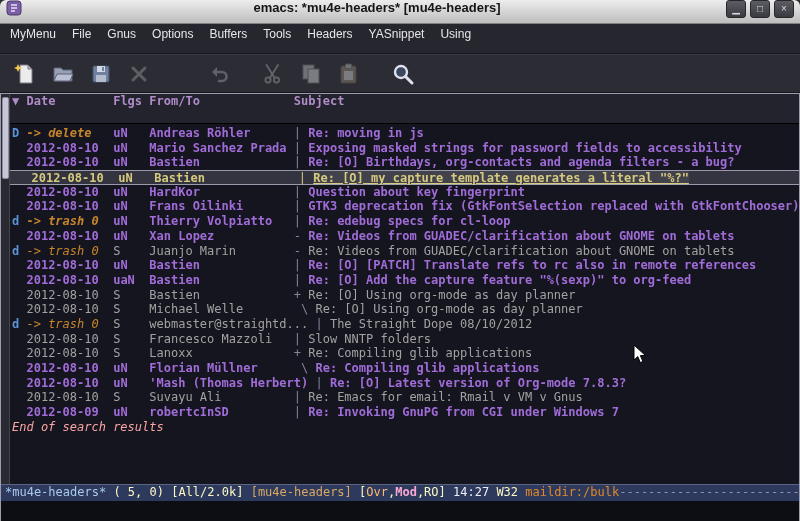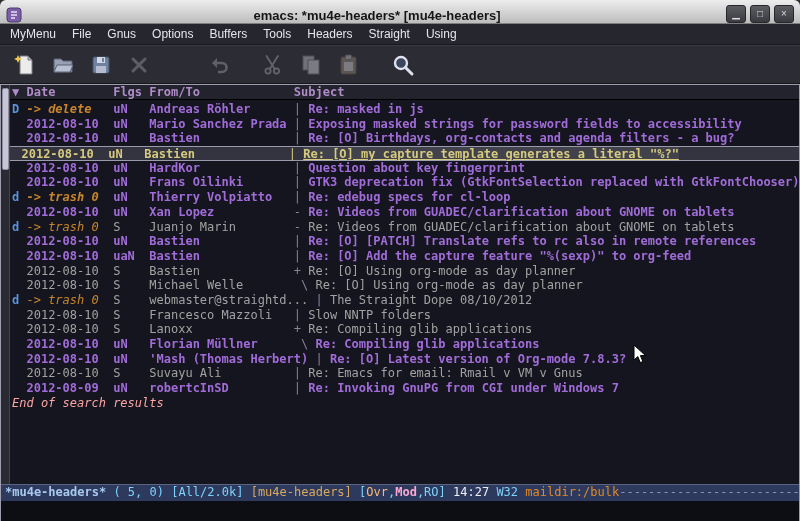--- a/index.html
+++ b/index.html
@@ -1,59 +1,59 @@
 <!DOCTYPE html>
 <html><head>
 <meta charset="utf-8">
 <style>
   *{margin:0;padding:0;box-sizing:border-box}
   html,body{width:800px;height:521px;overflow:hidden;background:#2e2e2e;font-family:"Liberation Sans",sans-serif}
   .window{width:800px;height:521px;display:flex;flex-direction:column;position:relative}
 
   
-  .titlebar{height:24px;background:linear-gradient(#ededed,#bdbdbd);display:flex;align-items:flex-end;padding:0 6px;border-bottom:1px solid #7f7f7f;border-radius:6px 6px 0 0}
+  .titlebar{height:24px;background:linear-gradient(#ededed,#bdbdbd);display:flex;align-items:flex-start;padding:0 6px;border-bottom:1px solid #7f7f7f;border-radius:6px 6px 0 0}
   .win-icon{width:16px;height:16px;margin-right:6px;flex:none}
   .title-text{flex:1;text-align:center;font-size:13px;font-weight:bold;color:#151515;white-space:nowrap;overflow:hidden}
   .win-btns{display:flex;gap:4px;flex:none}
   .win-btn{width:20px;height:18px;background:linear-gradient(#5c5c63,#3a3a41);border:1px solid #26262b;border-radius:3px;color:#d9d9de;font-size:10px;line-height:16px;text-align:center;cursor:default}
 
   
-  .menubar{height:21px;background:#26262e;display:flex;align-items:stretch;padding-left:2px;border-bottom:1px solid #17171d}
+  .menubar{height:30px;background:#26262e;display:flex;align-items:stretch;padding-left:2px;border-bottom:1px solid #17171d}
   .menu-item{color:#e6e6ea;font-size:12px;padding:0 8px;line-height:21px;white-space:nowrap}
 
   
   .toolbar{height:39px;background:#2c2c35;display:flex;align-items:center;padding:0 6px;border-bottom:1px solid #15151b;border-top:1px solid #3a3a44}
   .tool-btn{width:30px;height:30px;display:flex;align-items:center;justify-content:center;border-radius:3px;margin:0 4px;flex:none}
   .tool-btn.disabled{opacity:.42;filter:grayscale(.6)}
   .tool-btn.gap-lg{margin-left:46px}
   .tool-btn.gap-sm{margin-left:20px}
 
   
   .frame-body{flex:1;display:flex;flex-direction:column;background:#15151f;border-left:1px solid #9d9dae;border-right:1px solid #9d9dae;border-top:1px solid #9d9dae;position:relative;min-height:0}
-  .header-line{height:15px;line-height:15px;background:#23232d;border-bottom:1px solid #000;color:#b08cc8;font:bold 12px "DejaVu Sans Mono",monospace;white-space:pre;padding-left:11px;overflow:hidden}
+  .header-line{height:30px;line-height:15px;background:#23232d;border-bottom:1px solid #000;color:#b08cc8;font:bold 12px "DejaVu Sans Mono",monospace;white-space:pre;padding-left:11px;overflow:hidden}
   .buffer{flex:1;padding:2px 0 0 11px;font:12px "DejaVu Sans Mono",monospace;overflow:hidden;min-height:0}
   .row{height:14.7px;line-height:14.7px;white-space:pre}
   .row.unread{color:#a06cd8;font-weight:bold}
   .row.read{color:#a2a2a2}
   .row .sep{color:#84849a;font-weight:normal}
   .row .mark{color:#5a93d8;font-weight:bold}
   .row .action{color:#c8862c;font-style:italic}
-  .row.current{background:#343441;color:#d6ca7e;font-weight:bold;border-top:1px solid #9a9aac;border-bottom:1px solid #9a9aac;margin-left:-11px;padding-left:6px}
+  .row.current{background:#343441;color:#d6ca7e;font-weight:bold;border-top:1px solid #9a9aac;border-bottom:1px solid #9a9aac;margin-left:-11px;padding-left:16px}
   .row.current .sep{color:#d6ca7e}
   .row.current .subject{text-decoration:underline;background:rgba(255,255,220,.07)}
   .end-marker{height:14.7px;line-height:14.7px;white-space:pre;color:#fca5a5;font-style:italic;font:italic 12px "DejaVu Sans Mono",monospace}
 
   
   .scrollbar{position:absolute;left:0;top:0;bottom:37px;width:9px;background:#2a2a33;border-right:1px solid #44444e}
   .scroll-thumb{position:absolute;left:1px;top:3px;width:7px;height:82px;background:#c6c6d6;border-radius:2px;border:1px solid #8e8ea0}
 
   
   .modeline{height:17px;line-height:16px;background:#2d3a5e;border-top:1px solid #5a6584;color:#ccccd8;font:12px "DejaVu Sans Mono",monospace;white-space:pre;padding-left:4px;overflow:hidden;flex:none}
-  .ml-buffer{color:#a9c9ee;font-weight:bold}
-  .ml-plain{color:#7dd3fc}
+  .ml-buffer{color:#a9c9ee;font-weight:normal}
+  .ml-plain{color:#fef9c3}
   .ml-minor{color:#d8a860}
   .ml-ovr{color:#fdba74}
   .ml-mod{color:#f9a8d4;font-weight:bold}
   .ml-time{color:#eeeef4}
   .ml-folder{color:#e08828;font-weight:normal}
   .ml-dashes{color:#8a94ae}
 
   .minibuffer{height:20px;background:#0d0d14;flex:none}
 
   .mouse-cursor{position:absolute;left:633px;top:344px;z-index:50;pointer-events:none}
@@ -77,21 +77,21 @@
   </div>
 
   <div class="menubar">
       <span class="menu-item">MyMenu</span>
       <span class="menu-item">File</span>
       <span class="menu-item">Gnus</span>
       <span class="menu-item">Options</span>
       <span class="menu-item">Buffers</span>
       <span class="menu-item">Tools</span>
       <span class="menu-item">Headers</span>
-      <span class="menu-item">Straight</span>
+      <span class="menu-item">YASnippet</span>
       <span class="menu-item">Using</span>
     </div>
 
   <div class="toolbar">
       <div class="tool-btn">
         <svg width="24" height="24" viewBox="0 0 24 24">
           <path d="M7 3h8l4 4v14H7z" fill="#ececec" stroke="#7a7a84"></path>
           <path d="M15 3v4h4z" fill="#b8b8c0" stroke="#7a7a84"></path>
           <path d="M5 2l1.2 2.8L9 6 6.2 7.2 5 10 3.8 7.2 1 6l2.8-1.2z" fill="#f5c84c"></path>
         </svg>
@@ -147,21 +147,21 @@
           <path d="M14.5 14.5L21 21" stroke="#dde2ee" stroke-width="3" stroke-linecap="round"></path>
         </svg>
       </div>
     </div>
 
   <div class="frame-body">
     <div class="header-line"><span>▼ </span><span>Date        </span><span>Flgs </span><span>From/To             </span><span>Subject</span></div>
 
     <div class="buffer">
       <div id="rows">
-          <div class="row unread"><span class="mark">D </span><span class="action">-&gt; delete   </span><span class="flags">uN   </span><span class="from">Andreas Röhler      </span><span class="sep">| </span><span class="subject">Re: masked in js</span></div>
+          <div class="row unread"><span class="mark">D </span><span class="action">-&gt; delete   </span><span class="flags">uN   </span><span class="from">Andreas Röhler      </span><span class="sep">| </span><span class="subject">Re: moving in js</span></div>
           <div class="row unread"><span class="mark">  </span><span class="date">2012-08-10  </span><span class="flags">uN   </span><span class="from">Mario Sanchez Prada </span><span class="sep">| </span><span class="subject">Exposing masked strings for password fields to accessibility</span></div>
           <div class="row unread"><span class="mark">  </span><span class="date">2012-08-10  </span><span class="flags">uN   </span><span class="from">Bastien             </span><span class="sep">| </span><span class="subject">Re: [O] Birthdays, org-contacts and agenda filters - a bug?</span></div>
           <div class="row current"><span class="mark">  </span><span class="date">2012-08-10  </span><span class="flags">uN   </span><span class="from">Bastien             </span><span class="sep">| </span><span class="subject">Re: [O] my capture template generates a literal "%?"</span></div>
           <div class="row unread"><span class="mark">  </span><span class="date">2012-08-10  </span><span class="flags">uN   </span><span class="from">HardKor             </span><span class="sep">| </span><span class="subject">Question about key fingerprint</span></div>
           <div class="row unread"><span class="mark">  </span><span class="date">2012-08-10  </span><span class="flags">uN   </span><span class="from">Frans Oilinki       </span><span class="sep">| </span><span class="subject">GTK3 deprecation fix (GtkFontSelection replaced with GtkFontChooser)</span></div>
           <div class="row unread"><span class="mark">d </span><span class="action">-&gt; trash 0  </span><span class="flags">uN   </span><span class="from">Thierry Volpiatto   </span><span class="sep">| </span><span class="subject">Re: edebug specs for cl-loop</span></div>
           <div class="row unread"><span class="mark">  </span><span class="date">2012-08-10  </span><span class="flags">uN   </span><span class="from">Xan Lopez           </span><span class="sep">- </span><span class="subject">Re: Videos from GUADEC/clarification about GNOME on tablets</span></div>
           <div class="row read"><span class="mark">d </span><span class="action">-&gt; trash 0  </span><span class="flags">S    </span><span class="from">Juanjo Marin        </span><span class="sep">- </span><span class="subject">Re: Videos from GUADEC/clarification about GNOME on tablets</span></div>
           <div class="row unread"><span class="mark">  </span><span class="date">2012-08-10  </span><span class="flags">uN   </span><span class="from">Bastien             </span><span class="sep">| </span><span class="subject">Re: [O] [PATCH] Translate refs to rc also in remote references</span></div>
           <div class="row unread"><span class="mark">  </span><span class="date">2012-08-10  </span><span class="flags">uaN  </span><span class="from">Bastien             </span><span class="sep">| </span><span class="subject">Re: [O] Add the capture feature "%(sexp)" to org-feed</span></div>

